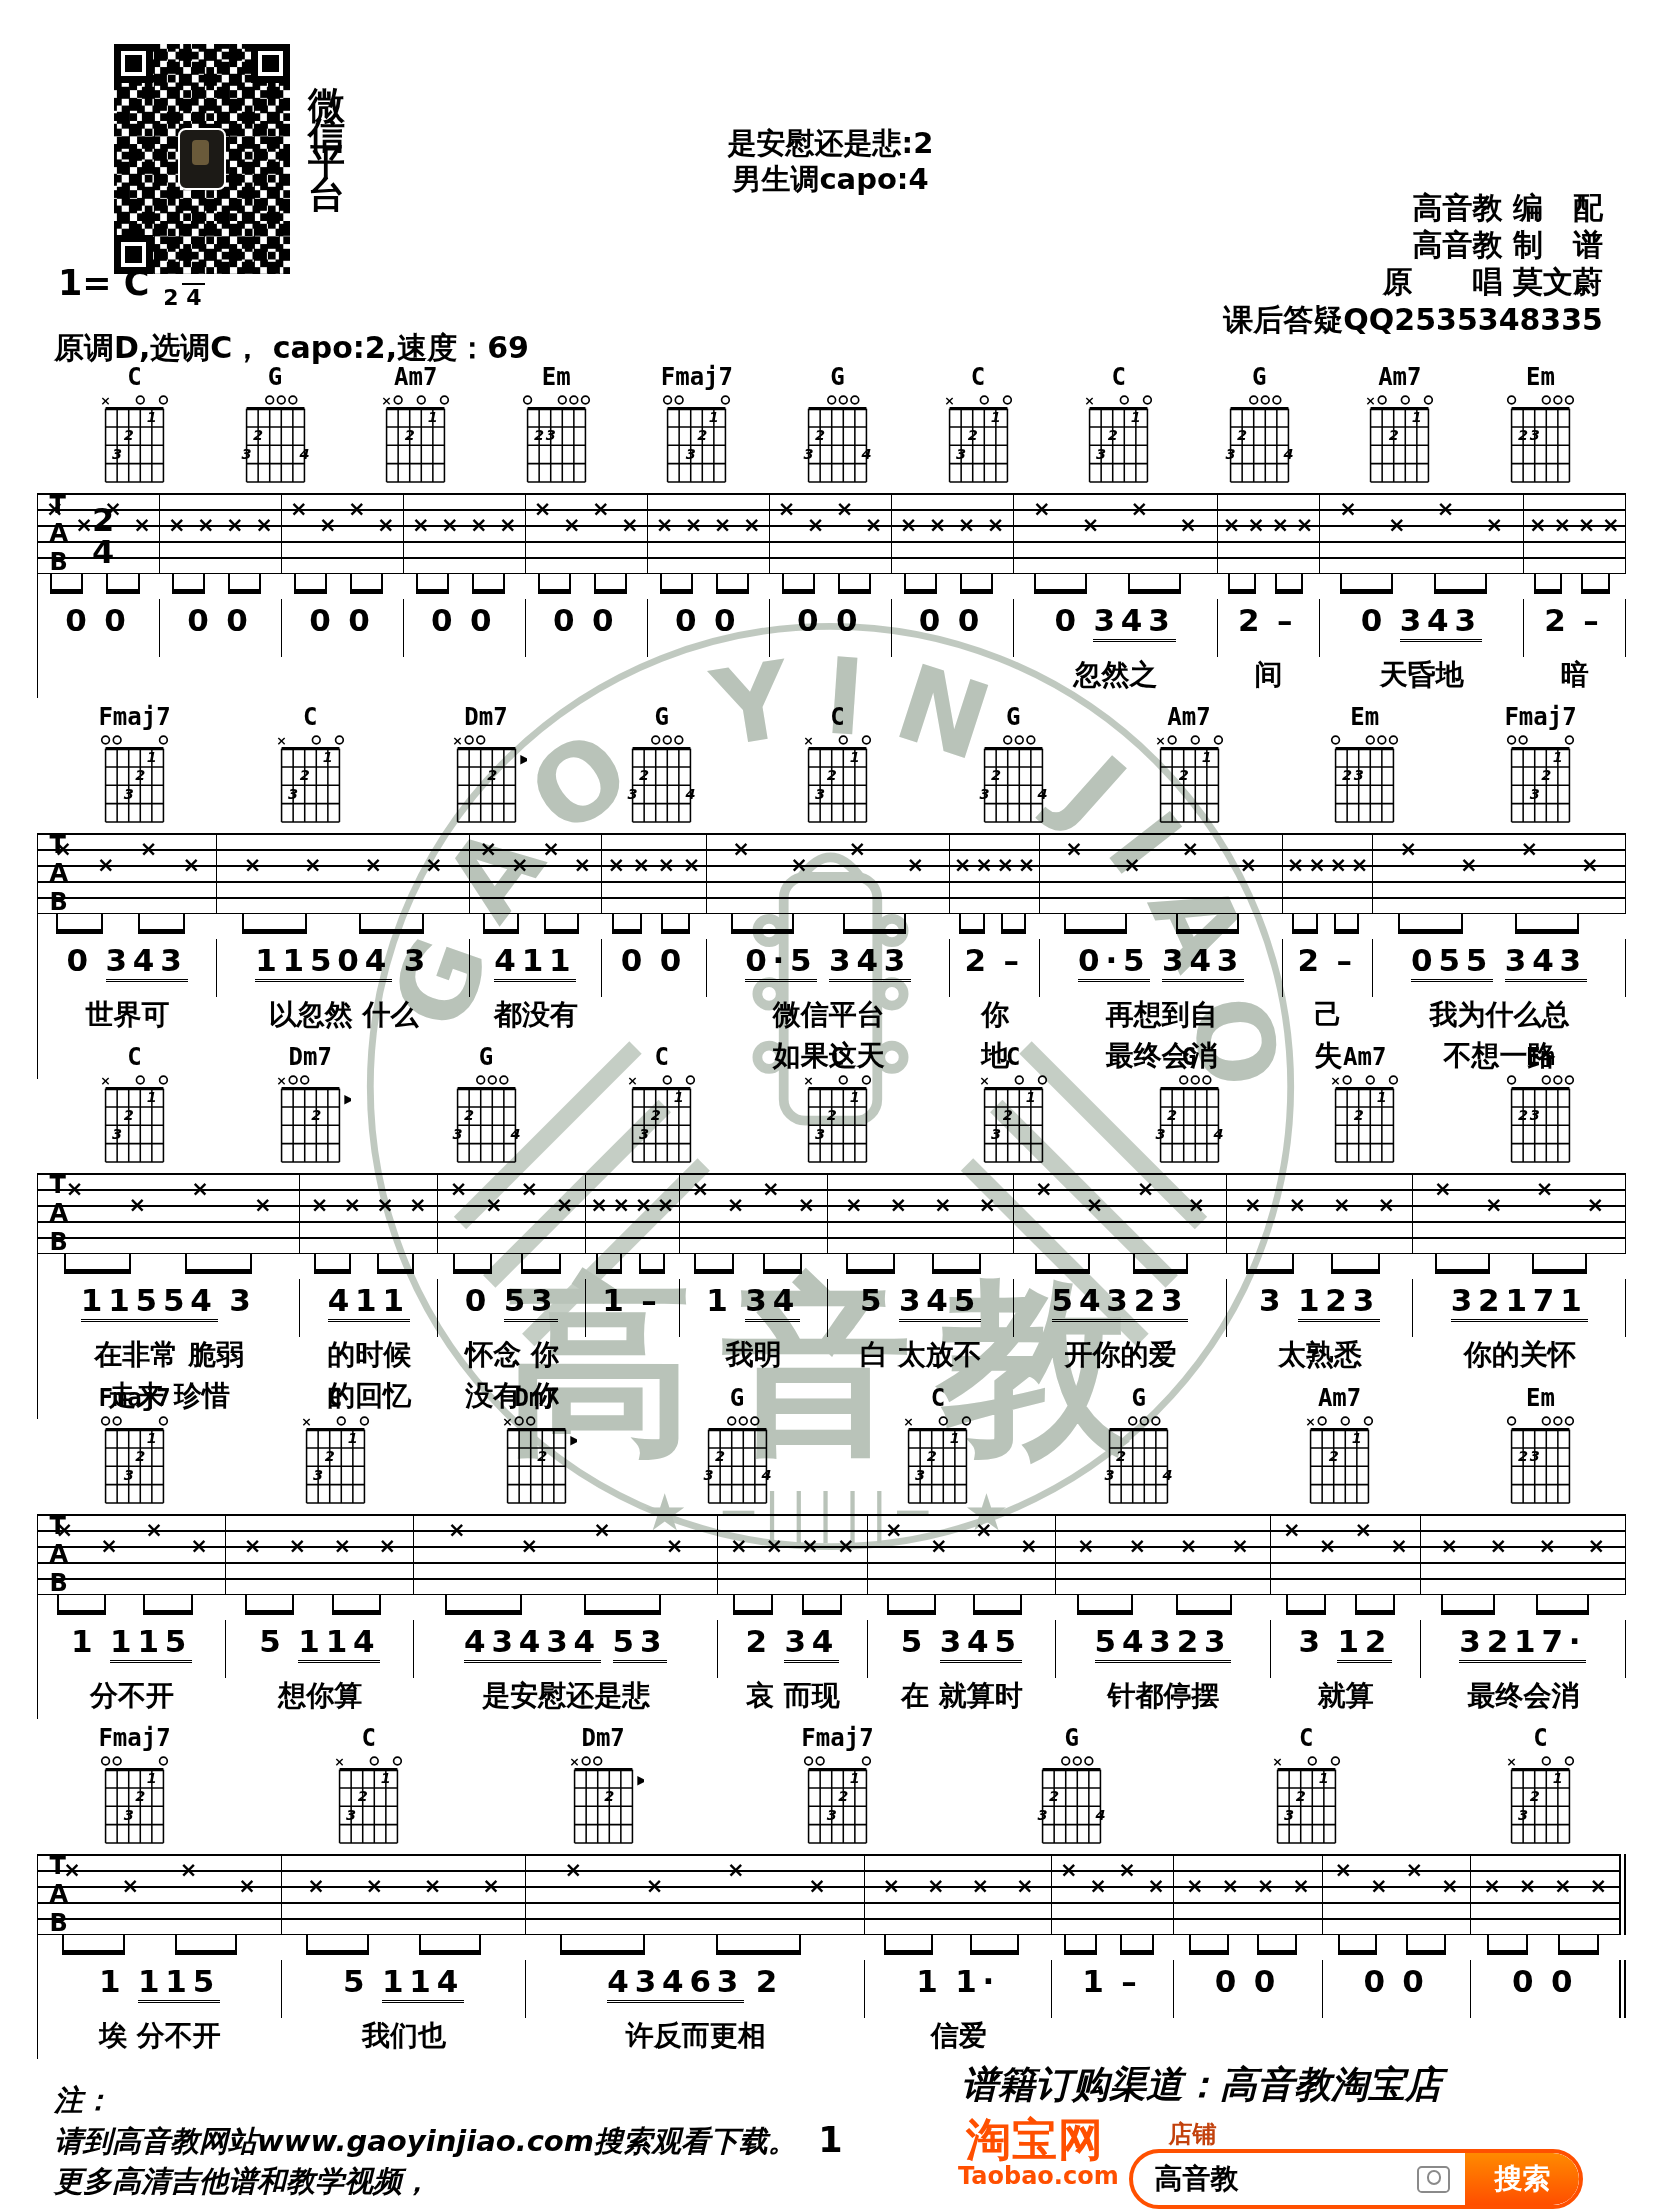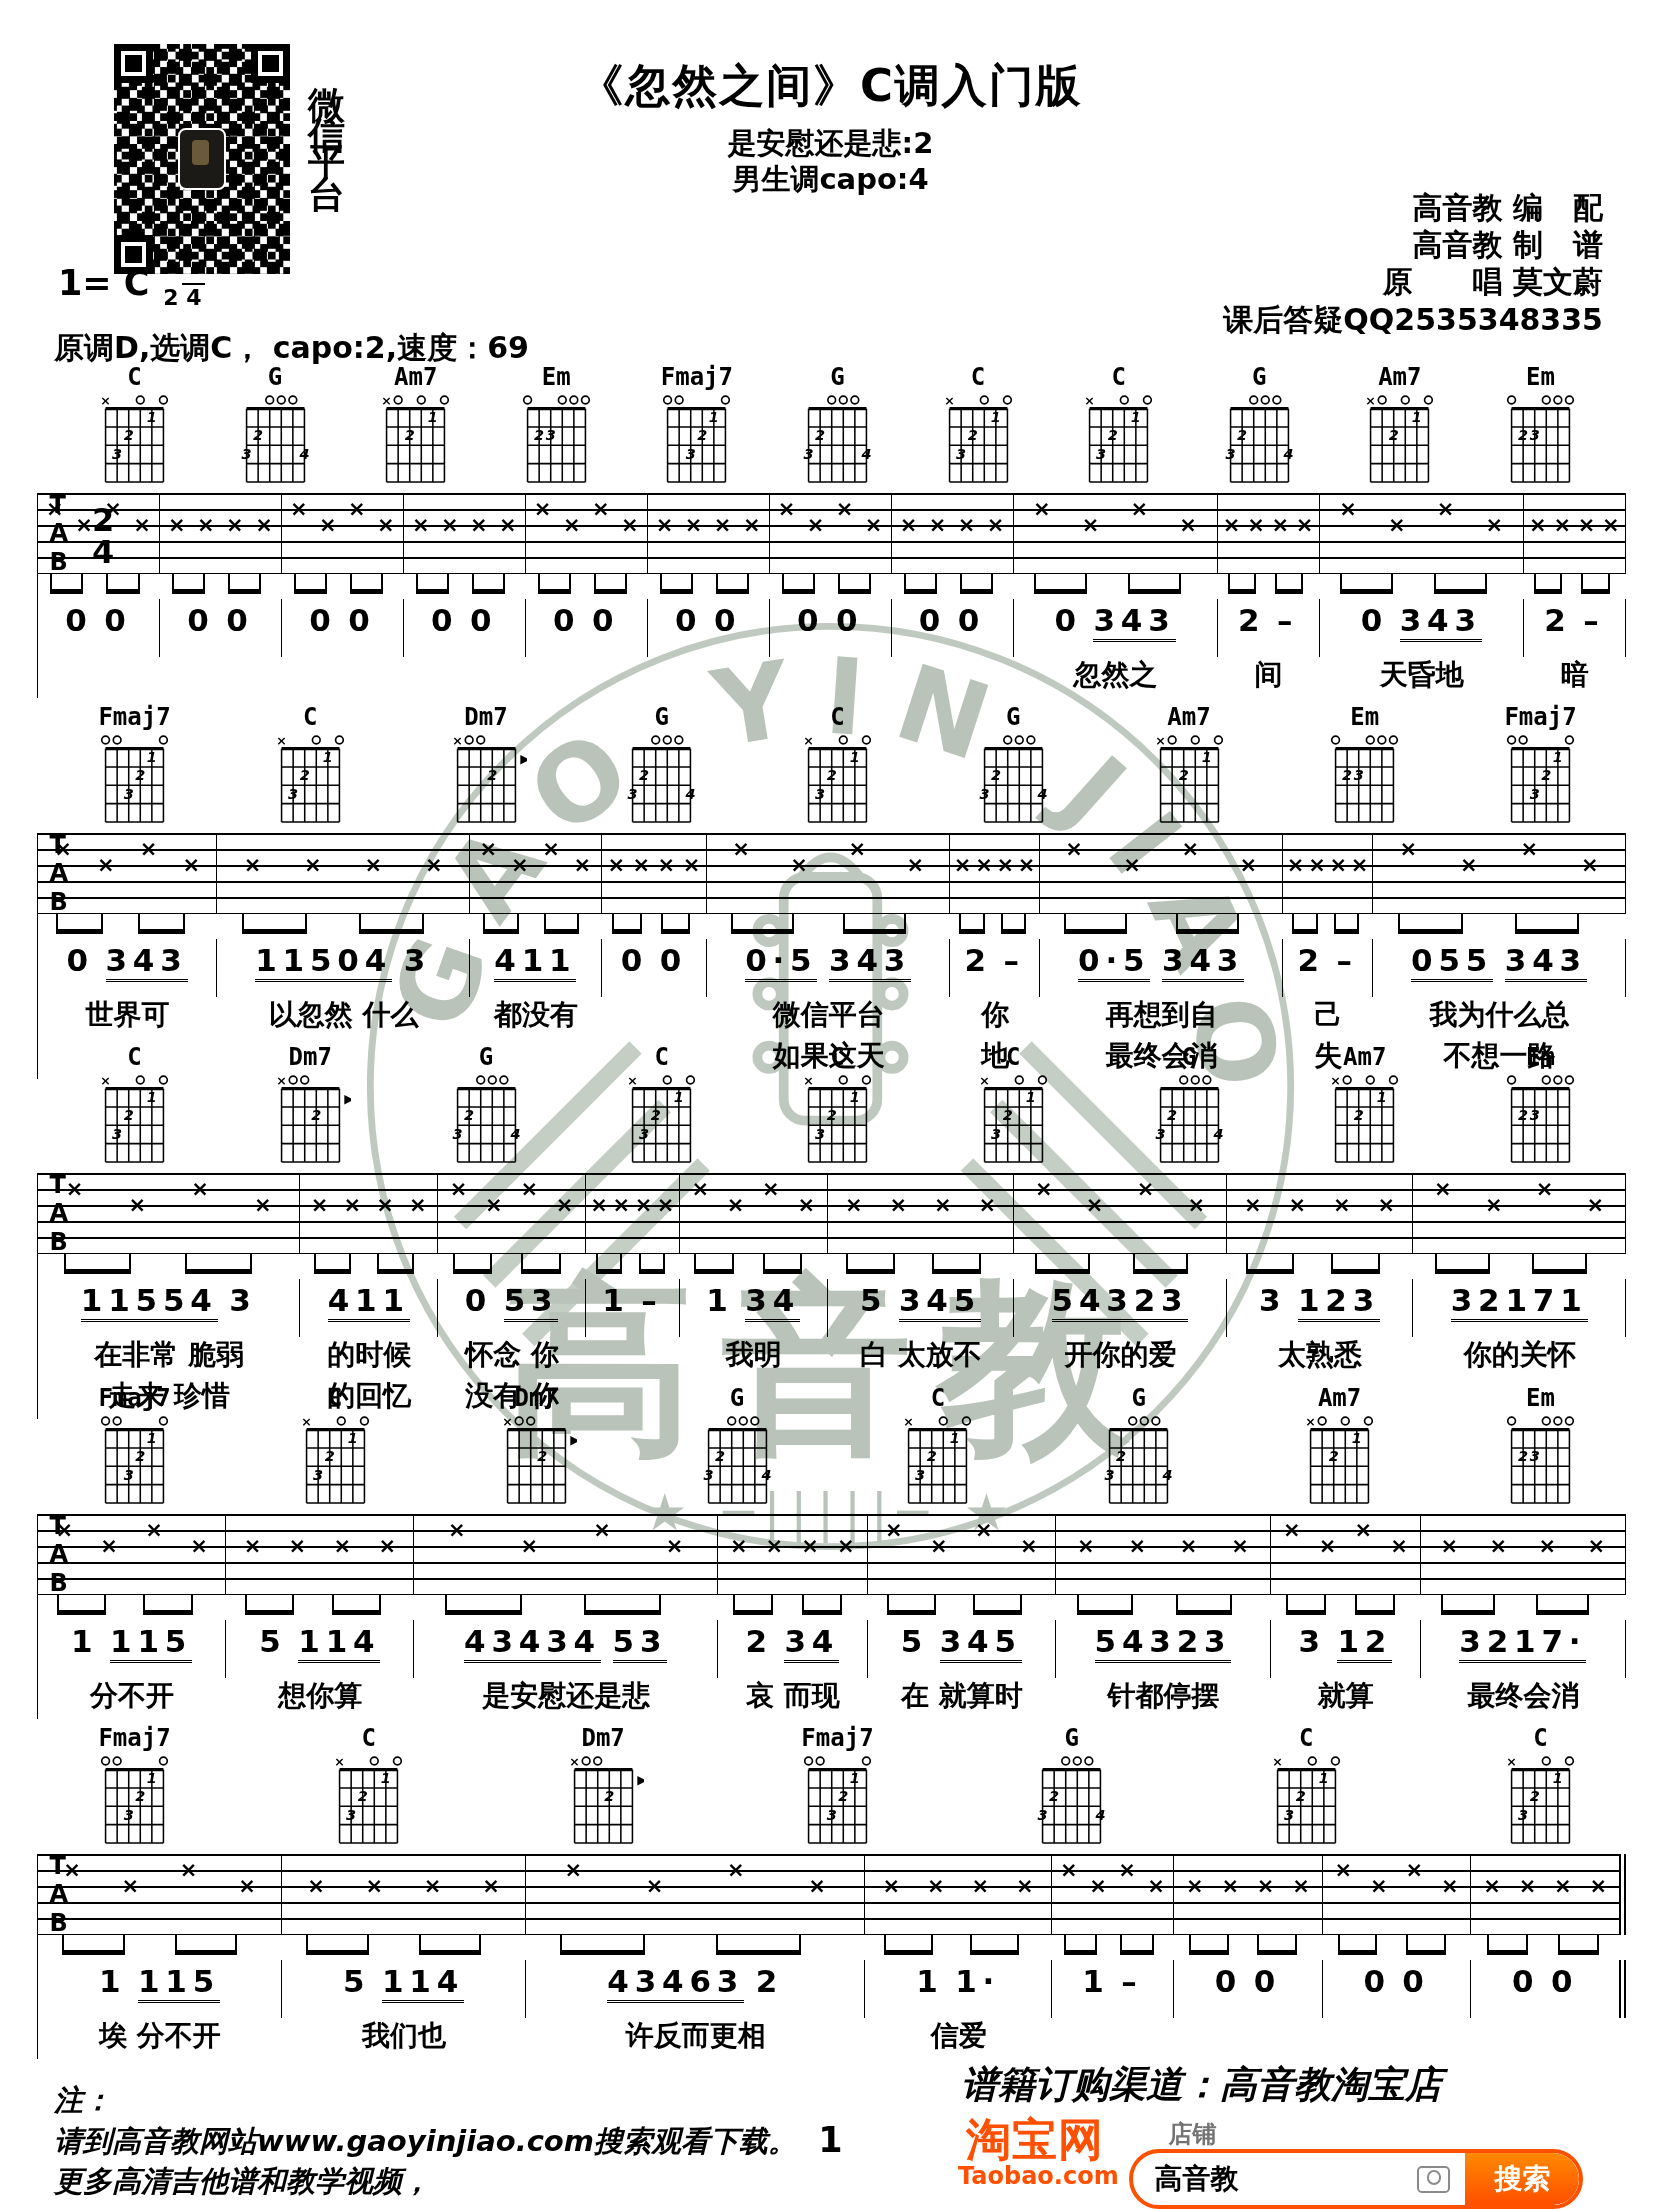--- a/index.html
+++ b/index.html
@@ -70,21 +70,21 @@
   .note{position:absolute;left:54px;top:2080px;font-size:29px;font-weight:800;font-style:italic;
     line-height:1.4;z-index:2;}
   .pageno{position:absolute;left:0;top:2120px;width:1661px;text-align:center;font-size:35px;
     font-weight:600;z-index:2;}
   .order{position:absolute;left:961px;top:2060px;font-size:37px;font-weight:800;font-style:italic;z-index:2;}
   .taobao{position:absolute;left:958px;top:2116px;display:flex;gap:17.4px;align-items:flex-start;z-index:2;}
   .tb-logo{width:154px;text-align:center;color:#ff4f00;}
   .tb-logo .cn{font-size:45px;font-weight:900;letter-spacing:1px;line-height:1.05;}
   .tb-logo .en{font-size:24px;font-weight:800;line-height:1.1;}
   .searchwrap{position:relative;margin-top:33px;}
-  .shop-label{position:absolute;top:-31px;left:39px;color:#737373;font-weight:800;font-size:24px;}
+  .shop-label{position:absolute;top:-31px;left:39px;color:#c2410c;font-weight:800;font-size:24px;}
   .pill{display:flex;align-items:center;width:454px;height:60px;border:4.8px solid #ff5000;
     border-radius:35px;overflow:hidden;background:#fff;box-sizing:border-box;}
   .query{flex:1;font-size:28px;font-weight:600;padding-left:21px;}
   .cam{width:33px;height:27px;border:2.9px solid #8a8a8a;border-radius:4.8px;position:relative;
     margin-right:15.4px;flex:none;box-sizing:border-box;}
   .cam::after{content:'';position:absolute;left:7.7px;top:2.9px;width:10.6px;height:10.6px;
     border:2.9px solid #8a8a8a;border-radius:50%;}
   .sbtn{width:114px;align-self:stretch;background:linear-gradient(180deg,#ff8a00,#ff4e00);
     color:#fff;font-size:28px;font-weight:700;display:flex;align-items:center;justify-content:center;
     border-radius:0 27px 27px 0;}
@@ -126,21 +126,20 @@
 
   <div class="qr">
     <div class="qr-grid"></div>
     <div class="fp tl"></div>
     <div class="fp tr"></div>
     <div class="fp bl"></div>
     <div class="qr-photo"></div>
   </div>
   <div class="qr-caption">微信平台</div>
 
-  <div class="title">《忽然之间》C调入门版</div>
   <div class="subtitle s0">是安慰还是悲:2</div>
   <div class="subtitle s1">男生调capo:4</div>
 
   <div class="credits">
     <div>高音教 编　配</div>
     <div>高音教 制　谱</div>
     <div>原　　唱 莫文蔚</div>
     <div>课后答疑QQ2535348335</div>
   </div>
 

